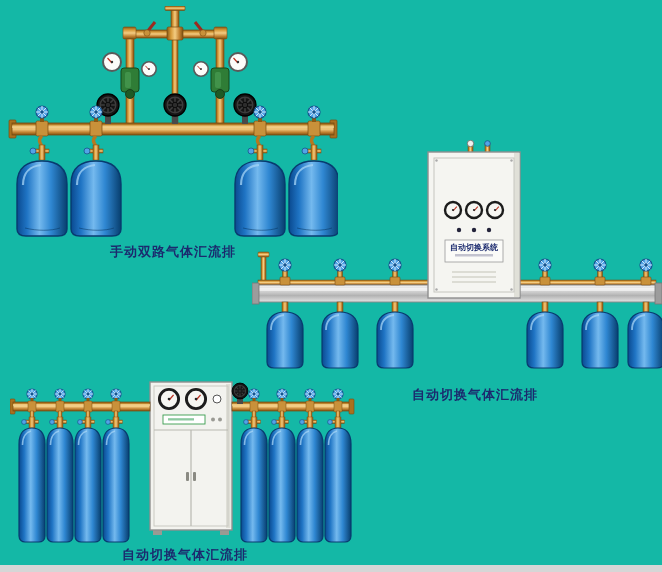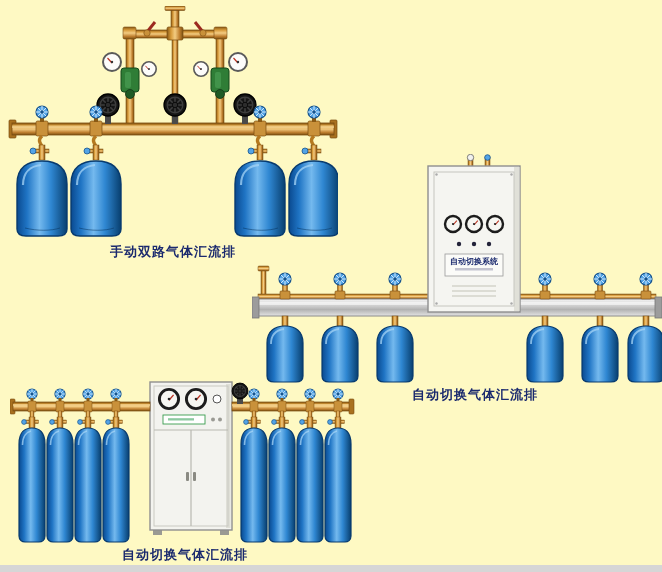--- a/index.html
+++ b/index.html
@@ -1,20 +1,20 @@
 <!DOCTYPE html>
 <html><head>
 <meta charset="utf-8">
 <style>
   * { margin:0; padding:0; box-sizing:border-box; }
   html,body { background:#ffffff; font-family:"DejaVu Sans", sans-serif; }
-  .canvas { position:relative; width:662px; height:572px; background:#fef9c3; overflow:hidden; }
+  .canvas { position:relative; width:662px; height:572px; background:#14b8a6; overflow:hidden; }
   .product { position:absolute; }
   .p1 { left:8px;   top:6px; }
-  .p2 { left:252px; top:154px; }
+  .p2 { left:252px; top:140px; }
   .p3 { left:10px;  top:378px; }
   .caption {
     position:absolute;
     font-size:13px;
     font-weight:bold;
     color:#1b2a6e;
     letter-spacing:1px;
     text-align:center;
     white-space:nowrap;
   }

